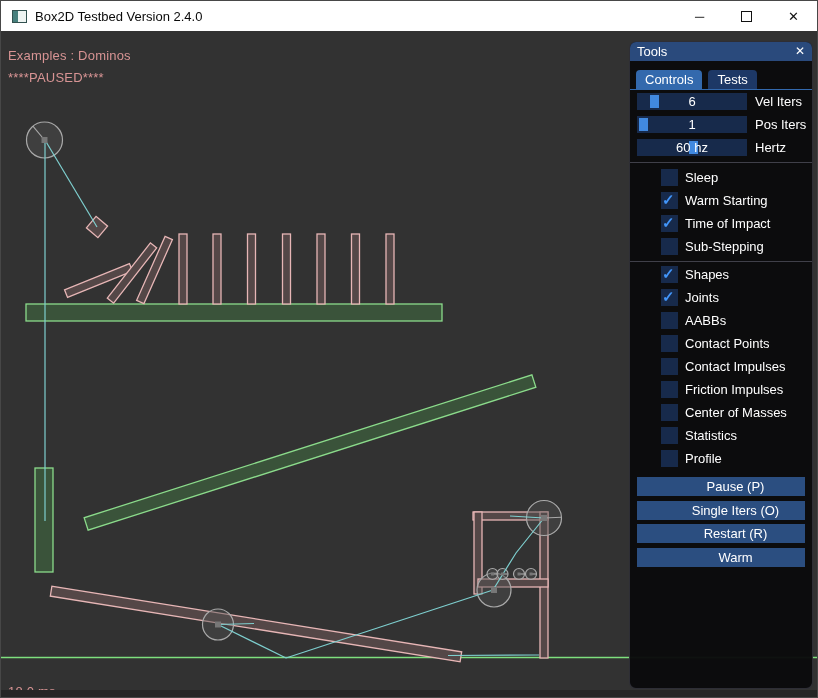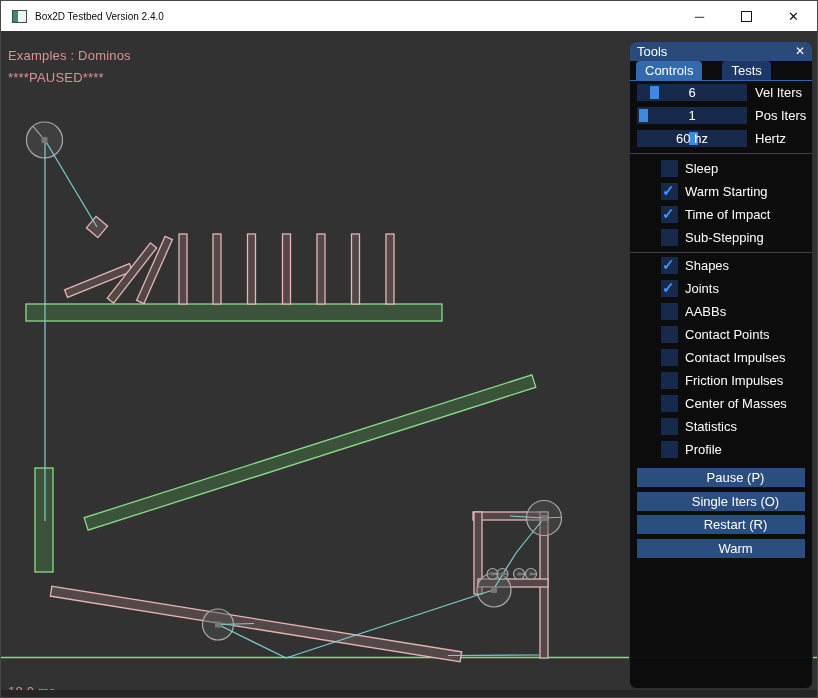--- a/index.html
+++ b/index.html
@@ -6,21 +6,21 @@
   .window{
     position:relative;width:818px;height:698px;overflow:hidden;
     font-family:"Liberation Sans",sans-serif;
     background:var(--canvas-bg,#323232);
     border:1px solid #474747;box-sizing:border-box;
   }
   
   .titlebar{position:absolute;top:0;left:0;right:0;height:30px;background:#ffffff;display:flex;align-items:center;}
   .app-icon{width:15px;height:13px;margin-left:11px;border:1px solid #32514f;
     background:linear-gradient(90deg,#47807d 0 5px,#eef4f2 5px);box-sizing:border-box;}
-  .win-title{margin-left:8px;font-size:10px;color:#0a0a0a;}
+  .win-title{margin-left:8px;font-size:13px;color:#0a0a0a;}
   .caption-buttons{margin-left:auto;display:flex;height:100%;}
   .cap-btn{width:47px;height:100%;display:flex;align-items:center;justify-content:center;color:#111;font-size:13px;}
   .maxbox{width:9px;height:9px;border:1px solid #111;display:block;}
   
   .canvas{position:absolute;top:30px;left:0;width:818px;height:532px;background:var(--canvas-bg,#323232);margin-top:12px;}
   .hud{position:absolute;left:7px;font-size:13px;color:var(--hud-text,#d89494);letter-spacing:.2px;}
   .hud-example{top:5px;}
   .hud-paused{top:27px;}
   .hud-ms{top:641px;}
   svg .green-shape{fill:var(--green-fill,#3a533a);stroke:var(--green-outline,#8bdb8b);stroke-width:1.3;}
@@ -33,21 +33,21 @@
   .bottom-edge{position:absolute;left:0;right:0;bottom:0;height:7px;background:#252525;}
   
   .tools-panel{
     position:absolute;left:628px;top:40px;width:184px;height:648px;box-sizing:border-box;
     background:var(--panel-bg,rgba(11,11,12,.97));border-radius:7px;
     border:1px solid rgba(110,110,128,.35);color:var(--panel-text,#fff);font-size:13px;z-index:10;
   }
   .panel-titlebar{height:19px;background:var(--panel-title,#2a4a7c);border-radius:6px 6px 0 0;
     display:flex;align-items:center;justify-content:space-between;padding:0 7px;gap:36px;}
   .panel-close{cursor:default;font-size:12px;line-height:19px;}
-  .tabbar{display:flex;gap:20px;padding:0 6px 0 6px;border-bottom:1px solid var(--tab-active,#3369ad);align-items:center;}
+  .tabbar{display:flex;gap:6px;padding:9px 6px 0 6px;border-bottom:1px solid var(--tab-active,#3369ad);align-items:center;}
   .tab{height:19px;line-height:19px;padding:0 9px;border-radius:4px 4px 0 0;background:var(--tab-inactive,#1d3866);white-space:nowrap;}
   .tab.active{background:var(--tab-active,#3369ad);}
   .slider-section{margin-top:3px;}
   .slider-row{display:flex;align-items:center;height:17px;margin:0 7px 6px;}
   .slider-frame{position:relative;width:110px;height:17px;background:var(--frame-bg,#172a4b);flex:none;}
   .slider-grab{position:absolute;top:2px;width:9px;height:13px;background:var(--grab,#4189e0);}
   .slider-value{position:absolute;inset:0;text-align:center;line-height:17px;}
   .slider-label{margin-left:8px;white-space:nowrap;}
   .sep{height:1px;background:var(--separator,#404049);margin:0;}
   .sep1{margin-top:1px;}

